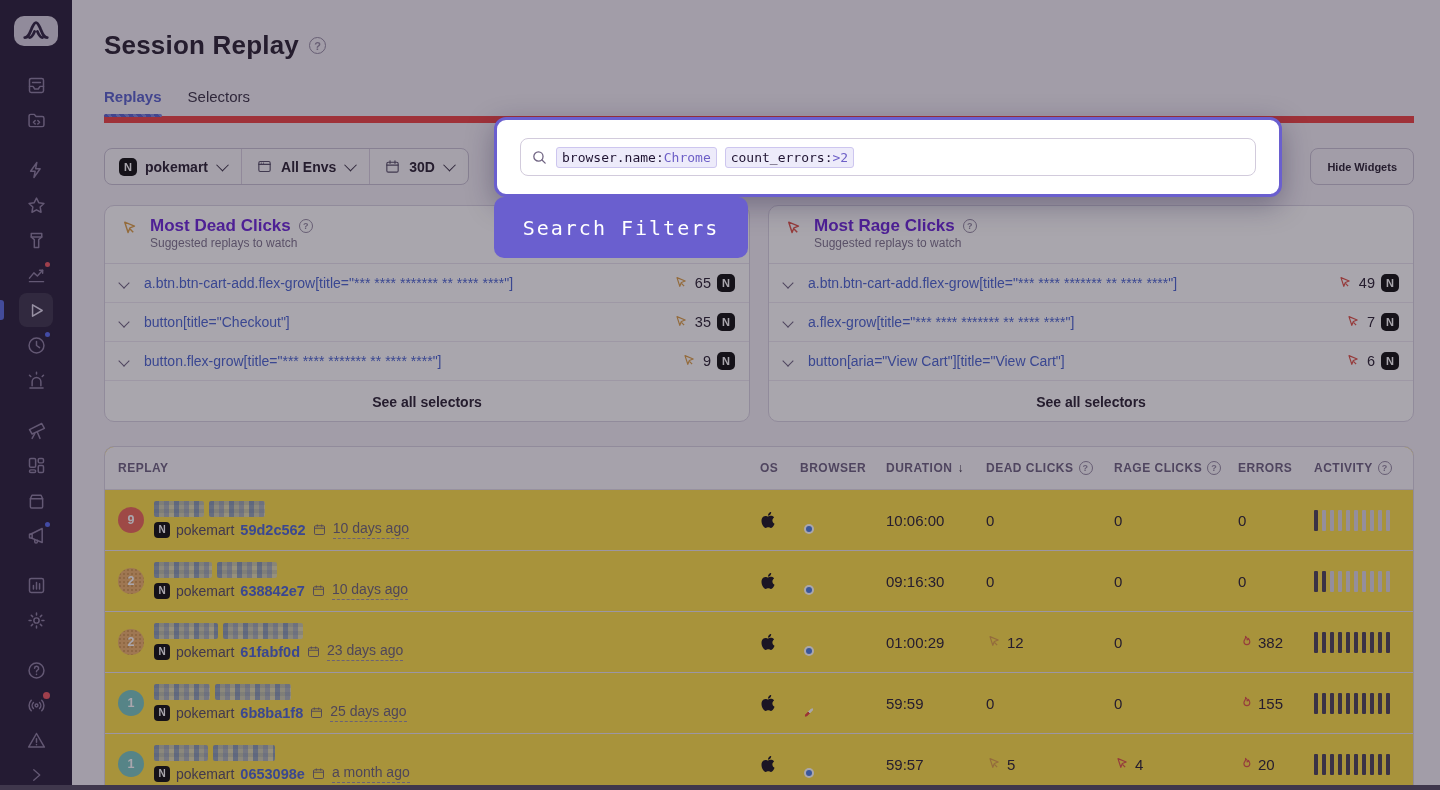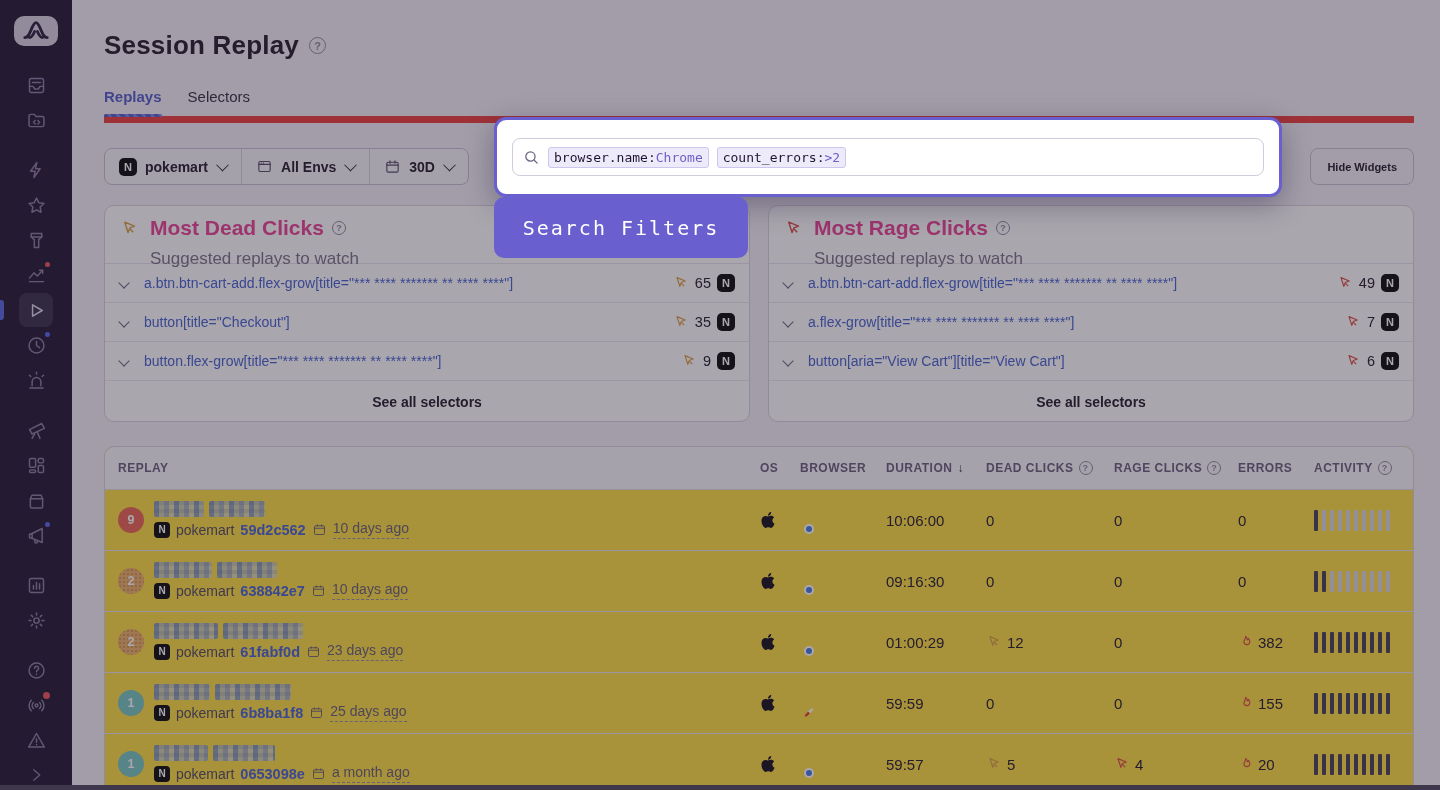--- a/index.html
+++ b/index.html
@@ -41,22 +41,22 @@
   .chev { width:9px; height:9px; border-right:1.8px solid #3a3246; border-bottom:1.8px solid #3a3246; transform:rotate(45deg) translate(-1px,-1px); margin-left:2px; }
   .nextjs-chip { width:18px; height:18px; background:#111; border-radius:5px; color:#fff; font-size:11px; font-weight:bold; display:inline-flex; align-items:center; justify-content:center; flex:0 0 auto; }
   .hide-widgets { margin-left:auto; height:37px; padding:0 16px; border:1px solid #c9c2d4; border-radius:8px; background:transparent; font-size:11px; font-weight:600; color:#2b2233; cursor:pointer; font-family:inherit; }
 
   
   .widgets { margin-top:20px; display:grid; grid-template-columns:1fr 1fr; gap:18px; }
   .panel { background:#fff; border:1px solid #d9d3e2; border-radius:10px; overflow:hidden; height:217px; }
   .panel-head { display:flex; align-items:flex-start; gap:11px; padding:10px 15px 8px 15px; border-bottom:1px solid #e9e4ef; height:58px; }
   .panel-head svg { margin-top:3px; flex:0 0 auto; }
   .panel-title-row { display:flex; align-items:center; gap:8px; }
-  .panel-title { font-size:21px; font-weight:700; color:#ec4899; }
-  .panel-sub { font-size:17px; color:#80768f; margin-top:9px; }
+  .panel-title { font-size:17px; font-weight:700; color:#6d28d9; }
+  .panel-sub { font-size:12px; color:#80768f; margin-top:0; }
   .sel-row { display:flex; align-items:center; height:39px; padding:0 14px 0 15px; border-bottom:1px solid #eee9f2; cursor:pointer; }
   .sel-chevron { width:8px; height:8px; border-right:1.6px solid #6f6382; border-bottom:1.6px solid #6f6382; transform:rotate(45deg); margin-right:16px; flex:0 0 auto; }
   .sel-link { font-size:14px; color:#4c66d2; white-space:nowrap; overflow:hidden; text-overflow:ellipsis; }
   .sel-right { margin-left:auto; display:flex; align-items:center; gap:6px; }
   .sel-count { font-size:14.5px; color:#2b2233; }
   .panel-footer { height:41px; display:flex; align-items:center; justify-content:center; font-size:14px; font-weight:700; color:#2b2233; cursor:pointer; }
 
   
   .table { margin-top:24px; background:#fde047; border:1px solid #d9d3e2; border-radius:10px 10px 0 0; overflow:hidden; }
   .trow { display:grid; grid-template-columns:642px 40px 86px 100px 128px 124px 76px auto; align-items:center; padding-left:13px; }
@@ -91,21 +91,21 @@
   
   .apple svg { fill:#1a1523; display:block; }
   .browser-chrome { width:18px; height:18px; border-radius:50%; position:relative; background:conic-gradient(from 60deg, #f2b742 0 120deg, #3f9d5a 120deg 240deg, #d6483c 240deg 360deg); }
   .browser-chrome::after { content:""; position:absolute; left:4px; top:4px; width:10px; height:10px; background:#fff; border-radius:50%; }
   .browser-chrome i { position:absolute; left:6px; top:6px; width:6px; height:6px; background:#4b7fe0; border-radius:50%; z-index:1; }
   .browser-safari { width:18px; height:18px; border-radius:50%; background:radial-gradient(circle at 50% 40%, #7fa8ef, #3f6fd0); position:relative; }
   .browser-safari i { position:absolute; left:3px; top:7.5px; width:12px; height:3px; transform:rotate(-45deg); background:linear-gradient(90deg,#e8463c 50%,#fff 50%); clip-path:polygon(0 50%,18% 0,82% 0,100% 50%,82% 100%,18% 100%); }
 
   
   .overlay { position:absolute; inset:0; background:rgba(30,21,40,.38); z-index:40; }
-  .spot-panel { position:absolute; left:494px; top:117px; width:788px; height:80px; background:#fff; border:3px solid #6a5fcf; border-radius:12px; z-index:50; padding:18px 15px; box-shadow:0 8px 28px rgba(30,20,60,.35); }
+  .spot-panel { position:absolute; left:494px; top:117px; width:788px; height:80px; background:#fff; border:3px solid #6a5fcf; border-radius:12px; z-index:50; padding:18px 23px; box-shadow:0 8px 28px rgba(30,20,60,.35); }
   .search-box { height:38px; border:1px solid #d2cbdc; border-radius:8px; display:flex; align-items:center; padding:0 10px; gap:8px; background:#fff; cursor:text; }
   .search-box svg { stroke:#6f6382; fill:none; stroke-width:1.8; stroke-linecap:round; flex:0 0 auto; }
   .filter-chip { font-family:"DejaVu Sans Mono", monospace; font-size:13px; background:#edebfa; border:1px solid #cdc6ef; border-radius:3px; padding:2px 5px; color:#201433; white-space:nowrap; cursor:pointer; }
   .chip-val { color:#6d5fc7; }
   .spot-tooltip { position:absolute; left:494px; top:197px; width:254px; height:61px; background:#6a5fcf; border-radius:10px; z-index:50; display:flex; align-items:center; justify-content:center;
       font-family:"DejaVu Sans Mono", monospace; font-size:20px; letter-spacing:2px; color:#fff; }
 </style>
 </head>
 <body>
 

